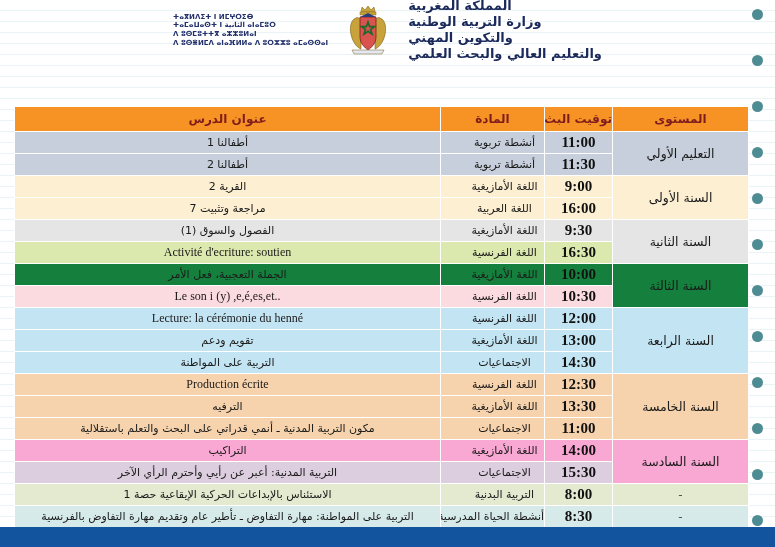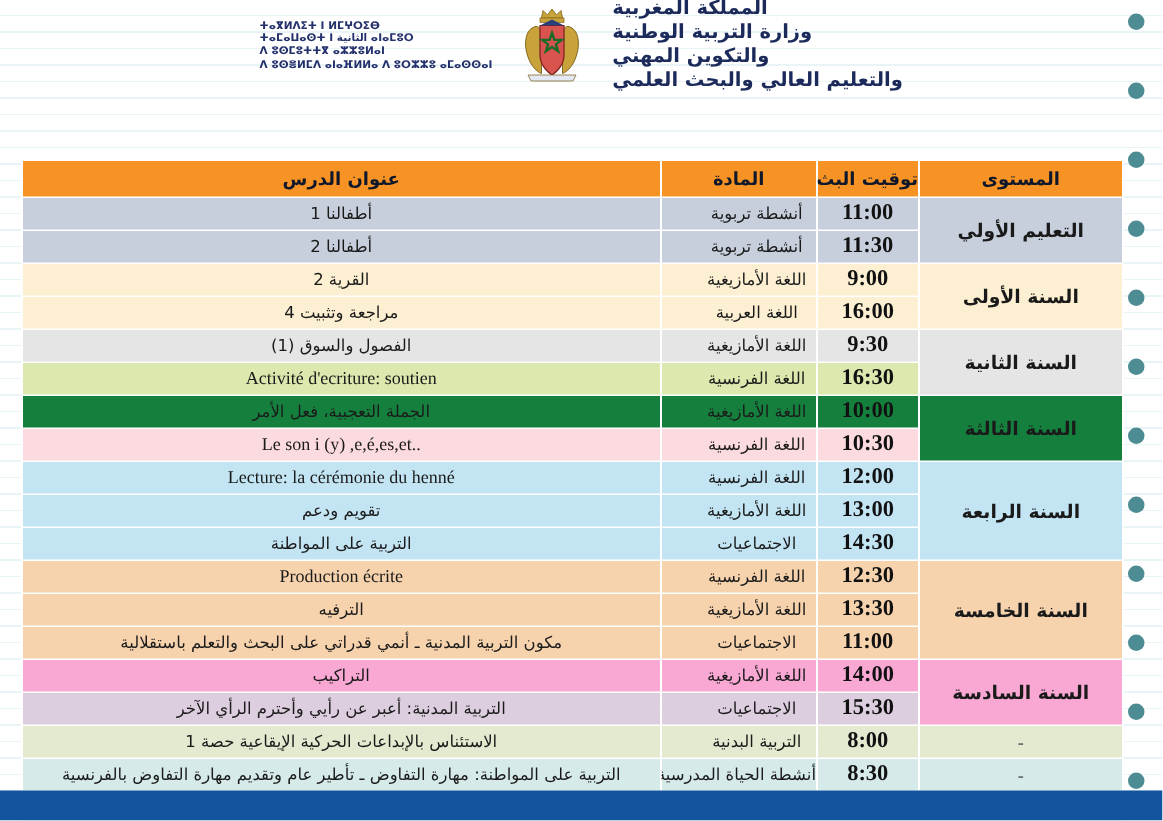--- a/index.html
+++ b/index.html
@@ -108,33 +108,33 @@
     height: 21px;
     font-size: 11px;
     color: #222222;
     text-align: center;
     vertical-align: middle;
     overflow: hidden;
     white-space: nowrap;
   }
   .schedule-table thead th {
     background: #f79324;
-    color: #0f172a;
+    color: #7f1d1d;
     font-weight: 700;
     font-size: 12px;
     height: 24px;
     border-color: #ffffff;
   }
   col.c-level   { width: 136px; }
   col.c-time    { width: 68px; }
   col.c-subject { width: 104px; }
   col.c-title   { width: 426px; }
 
   td.cell-level {
-    font-weight: 700;
+    font-weight: 400;
     font-size: 12.5px;
     color: #1a1a1a;
   }
   td.cell-time {
     font-family: "Liberation Serif", "DejaVu Serif", serif;
     font-size: 15px;
     font-weight: 700;
     color: #111111;
   }
   td.cell-subject {
@@ -258,21 +258,21 @@
         </tr>
         <tr style="background: rgb(252, 239, 210);">
           <td class="cell-level" rowspan="2">السنة الأولى</td>
           <td class="cell-time">9:00</td>
           <td class="cell-subject">اللغة الأمازيغية</td>
           <td class="cell-title">القرية 2</td>
         </tr>
         <tr style="background: rgb(252, 239, 210);">
           <td class="cell-time">16:00</td>
           <td class="cell-subject">اللغة العربية</td>
-          <td class="cell-title">مراجعة وتثبيت 4</td>
+          <td class="cell-title">مراجعة وتثبيت 7</td>
         </tr>
         <tr style="background: #e5e5e5;">
           <td class="cell-level" rowspan="2">السنة الثانية</td>
           <td class="cell-time">9:30</td>
           <td class="cell-subject">اللغة الأمازيغية</td>
           <td class="cell-title">الفصول والسوق (1)</td>
         </tr>
         <tr style="background: rgb(219, 232, 174);">
           <td class="cell-time">16:30</td>
           <td class="cell-subject">اللغة الفرنسية</td>

